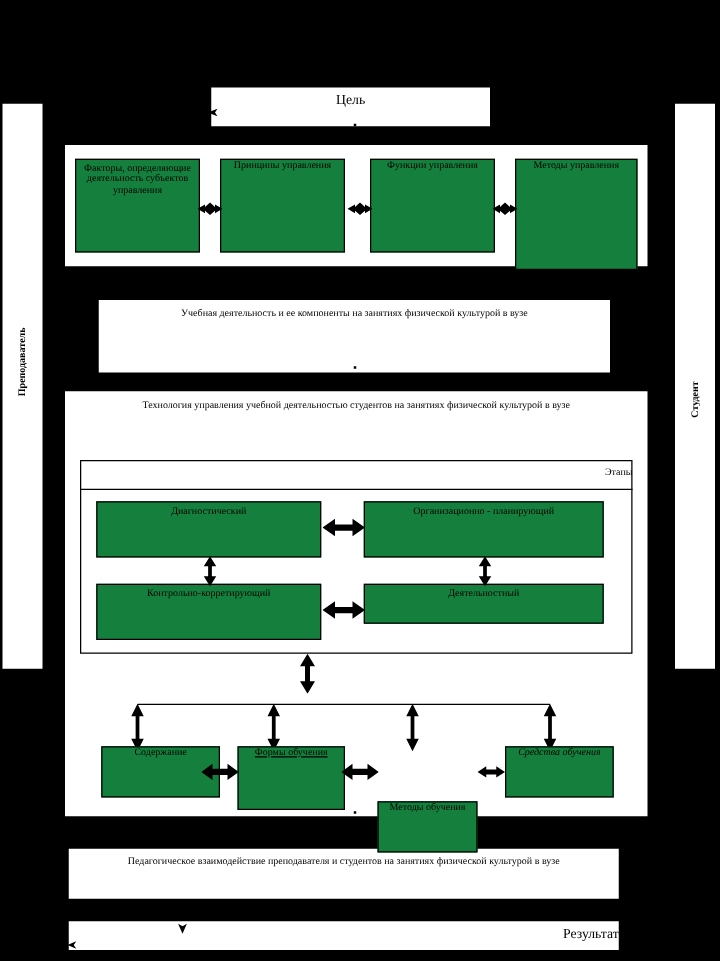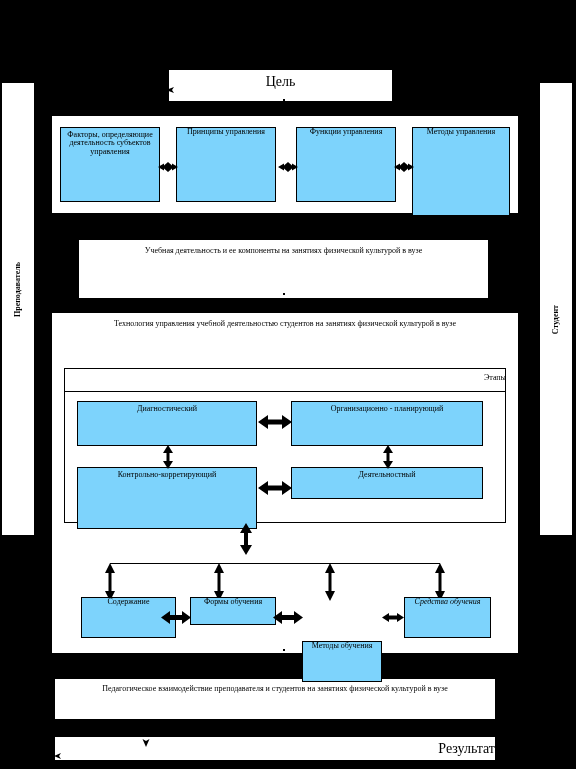--- a/index.html
+++ b/index.html
@@ -24,33 +24,33 @@
   .plate {
     background: #ffffff;
     position: absolute;
     box-sizing: border-box;
   }
 
   
   .box {
     position: absolute;
     box-sizing: border-box;
-    background: #7dd3fc;
+    background: #15803d;
     border: 1px solid #000000;
     display: flex;
     align-items: flex-start;
     justify-content: center;
     text-align: center;
     line-height: 1.05;
     padding-top: 3px;
   }
   .box.mid { align-items: flex-start; padding-top: 0; }
 
   .t8  { font-size: 8px; }
-  .t9  { font-size: 14px; }
+  .t9  { font-size: 11px; }
 
   
   .vtext {
     position: absolute;
     writing-mode: vertical-rl;
     transform: rotate(180deg);
     font-size: 8px;
     font-weight: bold;
     letter-spacing: 0px;
     white-space: nowrap;
@@ -121,21 +121,21 @@
 <div class="abs t8" style="left:64px; top:373px; width:442px; text-align:right;">Этапы</div>
 
 <div class="box t8" style="left:77px; top:401px; width:180px; height:45px;">
   <span>Диагностический</span>
 </div>
 
 <div class="box t8" style="left:291px; top:401px; width:192px; height:45px;">
   <span>Организационно - планирующий</span>
 </div>
 
-<div class="box t8" style="left:77px; top:467px; width:180px; height:62px;justify-content:center;">
+<div class="box t8" style="left:77px; top:467px; width:180px; height:45px;justify-content:center;">
   <span>Контрольно-корретирующий</span>
 </div>
 
 <div class="box t8" style="left:291px; top:467px; width:192px; height:32px;">
   <span>Деятельностный</span>
 </div>
 
 <svg class="arrow" style="left:258px; top:414px;" width="34" height="16" viewBox="0 0 34 16">
   <path d="M0 8 L10 1 L10 5.5 L24 5.5 L24 1 L34 8 L24 15 L24 10.5 L10 10.5 L10 15 Z" fill="#000"></path>
 </svg>
@@ -166,21 +166,21 @@
   <path d="M7 0 L12 10 L8.5 10 L8.5 28 L12 28 L7 38 L2 28 L5.5 28 L5.5 10 L2 10 Z" fill="#000"></path>
 </svg>
 <svg class="arrow" style="left:433px; top:563px;" width="14" height="38" viewBox="0 0 14 38">
   <path d="M7 0 L12 10 L8.5 10 L8.5 28 L12 28 L7 38 L2 28 L5.5 28 L5.5 10 L2 10 Z" fill="#000"></path>
 </svg>
 
 <div class="box t8 mid" style="left:65px; top:597px; width:95px; height:41px;margin-left:16px;">
   <span>Содержание</span>
 </div>
 
-<div class="box t8 mid" style="left:190px; top:597px; width:86px; height:28px;">
+<div class="box t8 mid" style="left:190px; top:597px; width:86px; height:51px;text-decoration:underline;">
   <span>Формы обучения</span>
 </div>
 
 <div class="box t8 mid" style="left:302px; top:597px; width:80px; height:41px;margin-top:44px;">
   <span>Методы обучения</span>
 </div>
 
 <div class="box t8 mid" style="left:404px; top:597px; width:87px; height:41px;font-style:italic;">
   <span>Средства обучения</span>
 </div>

